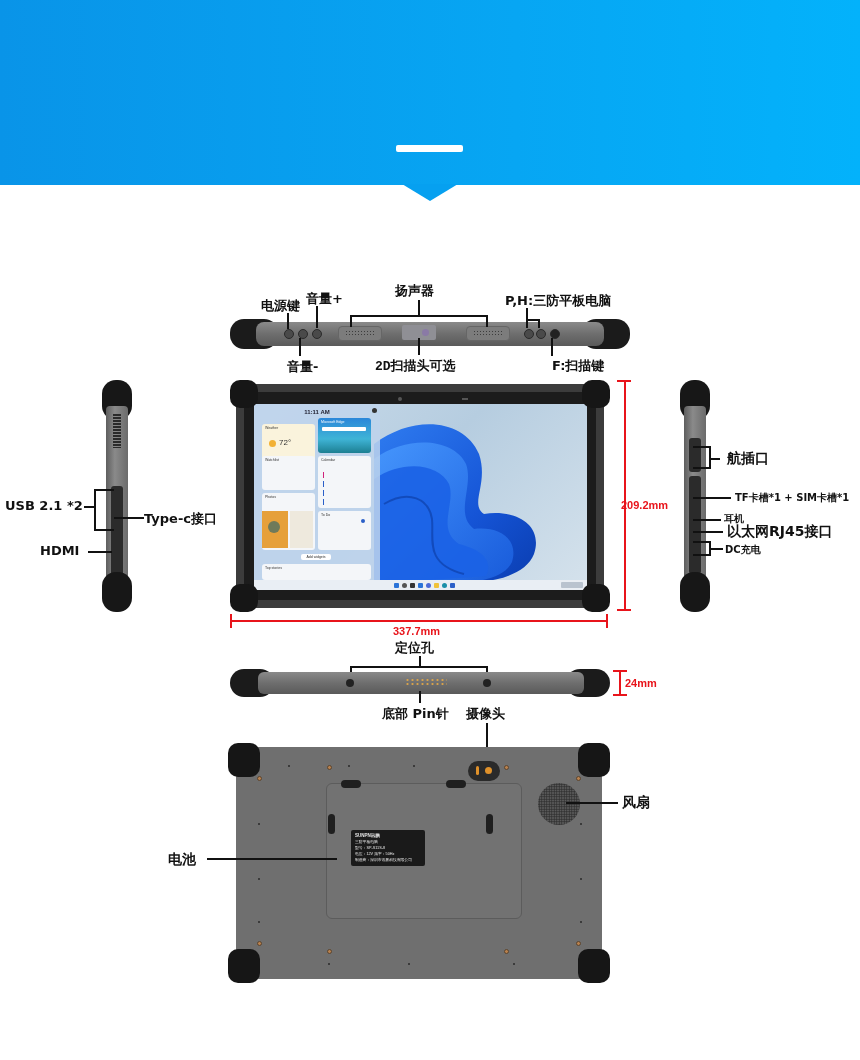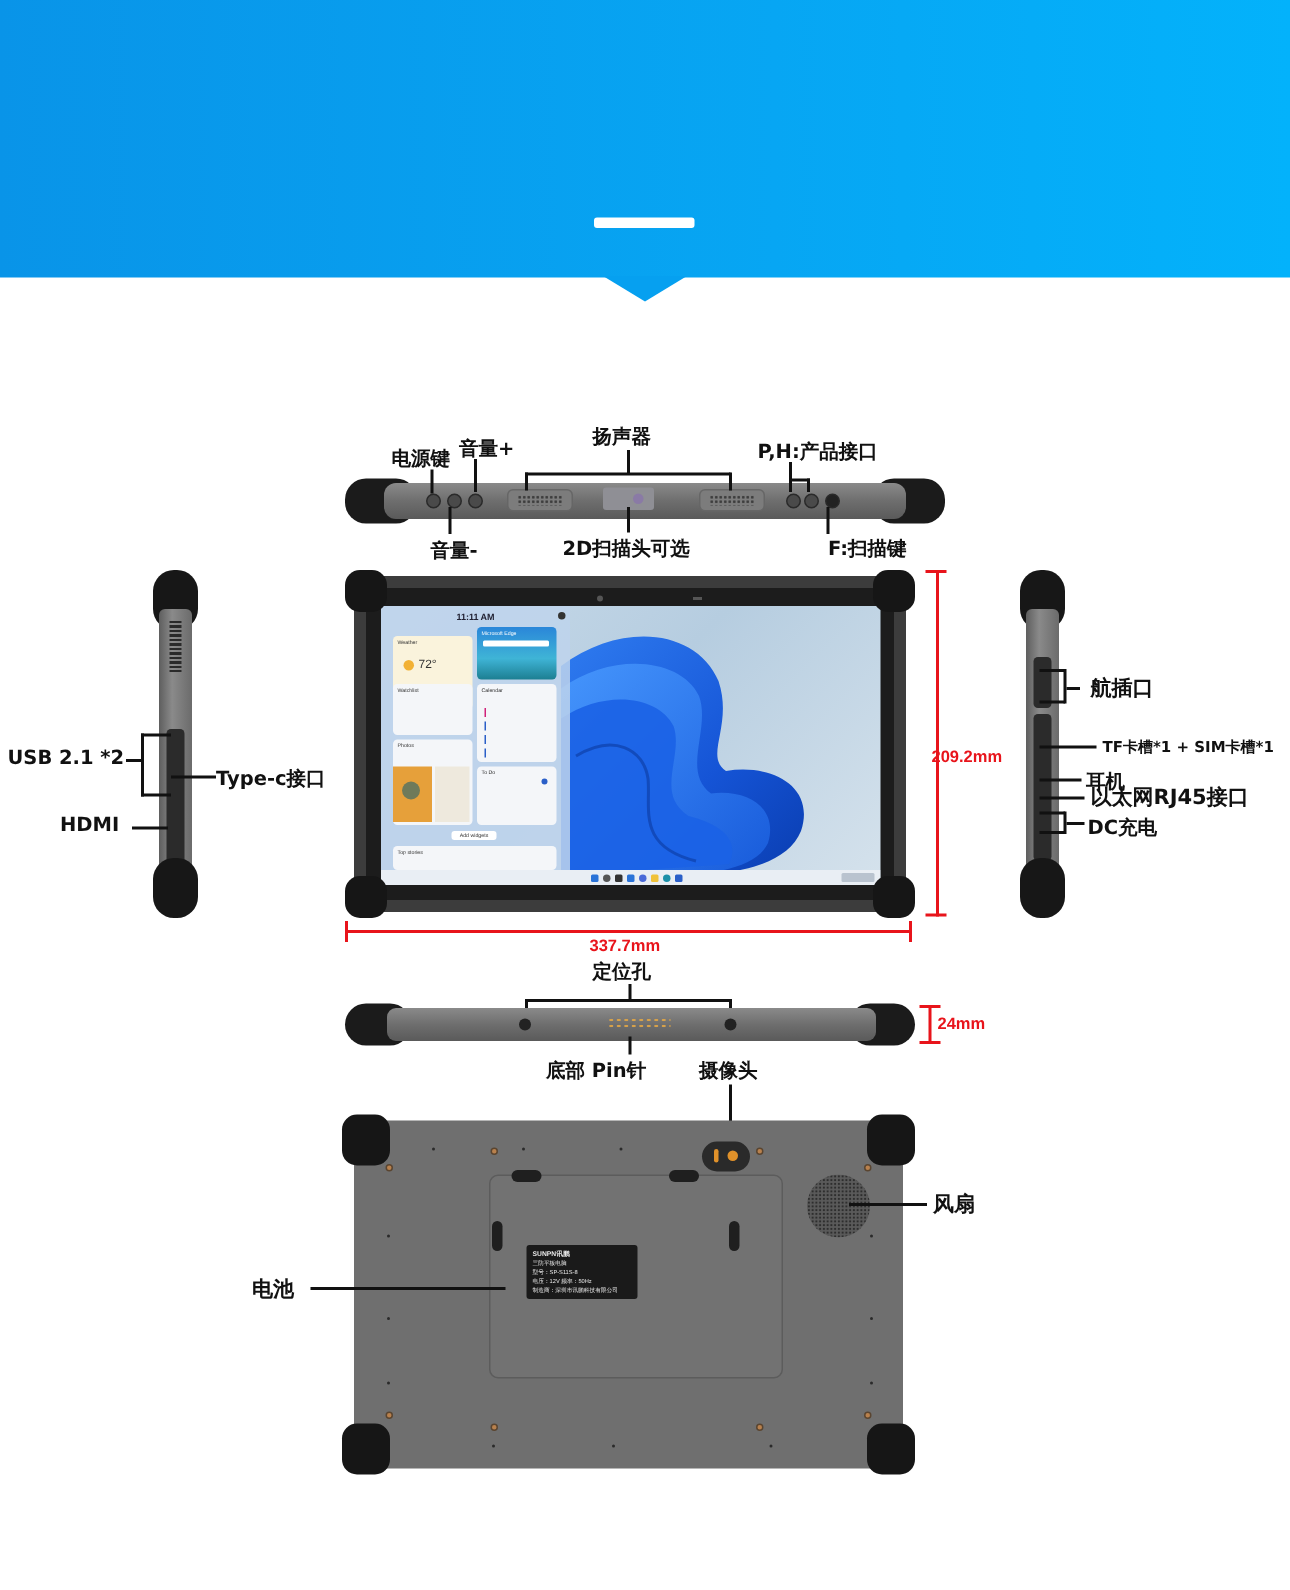--- a/index.html
+++ b/index.html
@@ -7,21 +7,21 @@
 
   
   .banner { position: absolute; left: 0; top: 0; width: 860px; height: 185px; background: linear-gradient(90deg, #0994e8 0%, #07a6f3 60%, #03b2fb 100%); }
   .banner-pointer { position: absolute; left: 402px; top: 184px; width: 0; height: 0; border-left: 28px solid transparent; border-right: 28px solid transparent; border-top: 17px solid #06a0f0; }
   .banner-title { position: absolute; left: 0; width: 860px; top: 40px; text-align: center; color: #fff; font-size: 54px; font-weight: bold; letter-spacing: 2px; font-family: "DejaVu Sans", sans-serif; }
   .banner-sub { position: absolute; left: 0; width: 860px; top: 113px; text-align: center; color: #fff; font-size: 15px; letter-spacing: 1.5px; font-family: "Liberation Sans", sans-serif; }
   .banner-bar { position: absolute; left: 396px; top: 145px; width: 67px; height: 7px; border-radius: 2px; background: #fff; }
 
   
   .lbl { position: absolute; font-weight: bold; color: #111; font-size: 13px; white-space: nowrap; font-family: "DejaVu Sans", sans-serif; }
-  .lbl.sm { font-size: 13px; }
+  .lbl.sm { font-size: 10px; }
   .lbl.lg { font-size: 14px; }
   .red { color: #e8141b; font-family: "Liberation Sans", sans-serif; font-weight: bold; font-size: 11px; }
   .line { position: absolute; background: #111; }
   .rline { position: absolute; background: #e8141b; }
 
   
   .bumper { position: absolute; background: #1b1b1b; border-radius: 14px; }
   .metal { position: absolute; background: linear-gradient(180deg, #8a8a8a, #6e6e6e 50%, #5a5a5a); }
   .btn-round { position: absolute; width: 10px; height: 10px; border-radius: 50%; background: #4a4a4a; border: 1.5px solid #2a2a2a; }
   .grille { position: absolute; border-radius: 4px; background: #7c7c7c; border: 1px solid #666; }
@@ -92,27 +92,27 @@
 
 <div class="lbl" style="left:261px;top:297px;">电源键</div>
 <div class="line" style="left:287px;top:313px;width:2px;height:16px;"></div>
 <div class="lbl" style="left:306px;top:290px;">音量+</div>
 <div class="line" style="left:316px;top:306px;width:2px;height:22px;"></div>
 <div class="lbl" style="left:395px;top:282px;">扬声器</div>
 <div class="line" style="left:418px;top:300px;width:2px;height:16px;"></div>
 <div class="line" style="left:350px;top:315px;width:137px;height:2px;"></div>
 <div class="line" style="left:350px;top:315px;width:2px;height:12px;"></div>
 <div class="line" style="left:486px;top:315px;width:2px;height:12px;"></div>
-<div class="lbl" style="left:505px;top:292px;">P,H:产品接口</div>
+<div class="lbl" style="left:505px;top:292px;">P,H:三防平板电脑</div>
 <div class="line" style="left:526px;top:308px;width:2px;height:20px;"></div>
 <div class="line" style="left:526px;top:319px;width:14px;height:2px;"></div>
 <div class="line" style="left:538px;top:319px;width:2px;height:9px;"></div>
 <div class="lbl" style="left:287px;top:358px;">音量-</div>
 <div class="line" style="left:299px;top:338px;width:2px;height:18px;"></div>
-<div class="lbl" style="left:375px;top:357px;">2D扫描头可选</div>
+<div class="lbl" style="left:375px;top:357px;font-family:Liberation Mono, monospace;">2D扫描头可选</div>
 <div class="line" style="left:418px;top:338px;width:2px;height:17px;"></div>
 <div class="lbl" style="left:552px;top:357px;">F:扫描键</div>
 <div class="line" style="left:551px;top:338px;width:2px;height:18px;"></div>
 
 <div class="side" style="left:102px;top:380px;height:232px;">
   <div class="cap" style="top:0;"></div>
   <div class="body" style="top:26px;height:182px;"></div>
   <div style="position:absolute;left:11px;top:34px;width:8px;height:34px;background-image:repeating-linear-gradient(180deg,#2a2a2a 0 1.5px,transparent 1.5px 3px);"></div>
   <div style="position:absolute;left:9px;top:106px;width:12px;height:94px;background:#2b2b2b;border-radius:3px;"></div>
   <div class="cap" style="top:192px;"></div>
@@ -251,21 +251,21 @@
   <div class="metal" style="left:28px;top:4px;width:326px;height:22px;border-radius:6px;"></div>
   <div style="position:absolute;left:116px;top:11px;width:8px;height:8px;border-radius:50%;background:#222;"></div>
   <div style="position:absolute;left:253px;top:11px;width:8px;height:8px;border-radius:50%;background:#222;"></div>
   <div style="position:absolute;left:175px;top:10px;width:42px;height:8px;background-image:radial-gradient(#d8a24a 1px, transparent 1.3px);background-size:5px 4px;"></div>
 </div>
 <div class="rline" style="left:619px;top:670px;width:2px;height:26px;"></div>
 <div class="rline" style="left:613px;top:670px;width:14px;height:2px;"></div>
 <div class="rline" style="left:613px;top:694px;width:14px;height:2px;"></div>
 <div class="red lbl" style="left:625px;top:677px;color:#e8141b;font-size:11px;">24mm</div>
 <div class="line" style="left:419px;top:691px;width:2px;height:12px;"></div>
-<div class="lbl" style="left:364px;top:705px;text-align:center;">底部 Pin针</div>
+<div class="lbl" style="left:382px;top:705px;text-align:center;">底部 Pin针</div>
 <div class="lbl" style="left:466px;top:705px;">摄像头</div>
 <div class="line" style="left:486px;top:723px;width:2px;height:40px;"></div>
 
 <div class="back">
   <div class="shell"></div>
   <div class="batt"></div>
   <div class="latch" style="left:113px;top:37px;width:20px;height:8px;"></div>
   <div class="latch" style="left:218px;top:37px;width:20px;height:8px;"></div>
   <div class="latch" style="left:100px;top:71px;width:7px;height:20px;"></div>
   <div class="latch" style="left:258px;top:71px;width:7px;height:20px;"></div>

